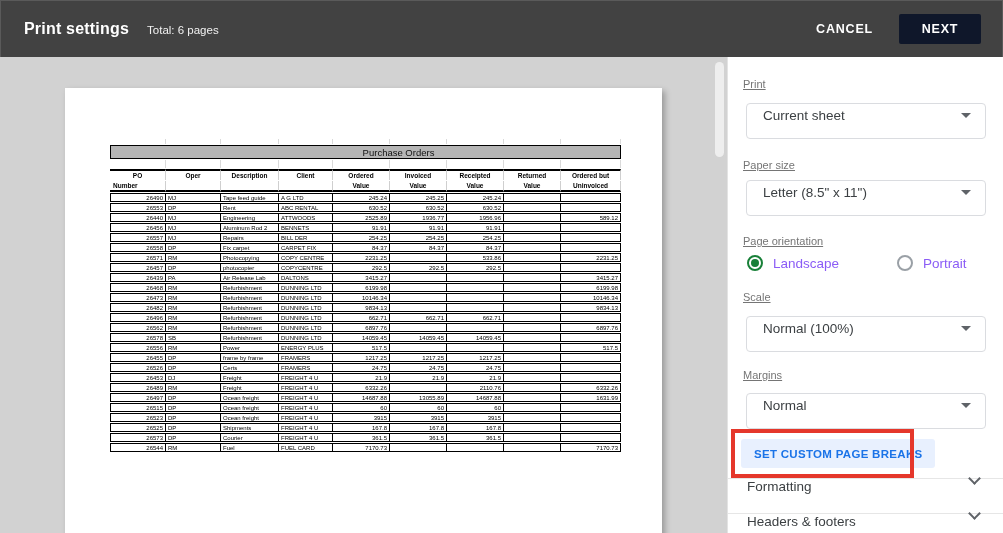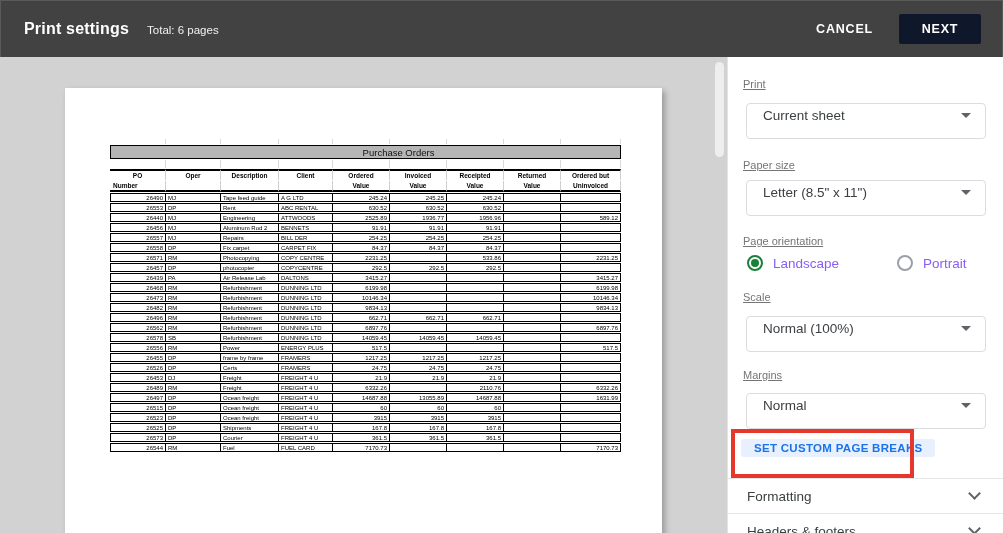--- a/index.html
+++ b/index.html
@@ -91,33 +91,33 @@
     width:16px; height:16px; border-radius:50%; border:2px solid #9aa0a6;
     position:relative; background:#fff;
   }
   .radio.selected .rdot { border-color:#188038; }
   .radio.selected .rdot::after {
     content:""; position:absolute; left:2px; top:2px; width:8px; height:8px;
     border-radius:50%; background:#188038;
   }
   .rlabel { font-size:13.5px; color:#8b5cf6; margin-left:10px; }
   .pagebreaks-btn {
-    position:absolute; left:13px; top:382px; height:18px; padding:0 13px;
+    position:absolute; left:13px; top:382px; height:29px; padding:0 13px;
     background:#e8f0fe; border:none; border-radius:3px; color:#1a73e8;
     font-weight:bold; font-size:11.5px; letter-spacing:.3px; cursor:pointer;
     font-family:inherit;
   }
   .red-annotation {
     position:absolute; left:3px; top:372px; width:183px; height:49px;
     border:4px solid #e5372b; pointer-events:none; z-index:5;
   }
   .divider { position:absolute; left:0; right:0; height:1px; background:#e6e6e6; }
   .section-row {
     position:absolute; left:0; right:0; height:34px; cursor:pointer;
-    display:flex; align-items:center; padding:0 24px 0 19px;
+    display:flex; align-items:flex-start; padding:0 24px 0 19px;
   }
   .section-row .slabel { flex:1; font-size:13.5px; color:#3c4043; }
   .chev {
     width:9px; height:9px; border-right:2px solid #5f6368; border-bottom:2px solid #5f6368;
     transform:rotate(45deg); margin-top:-5px;
   }
 </style>
 </head>
 <body>
 

